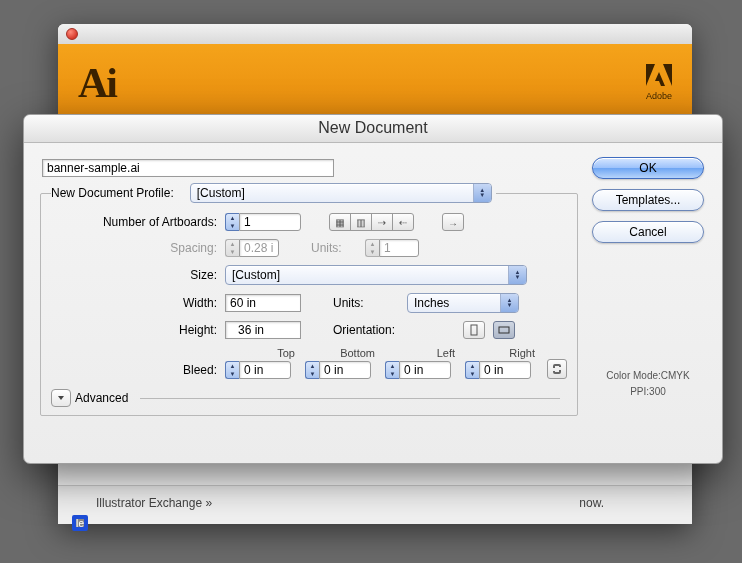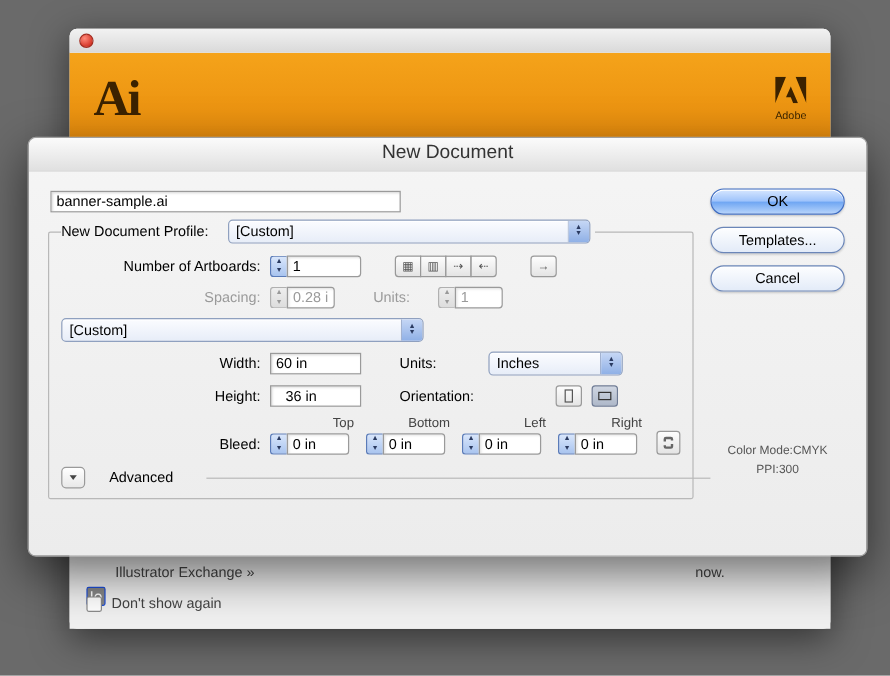--- a/index.html
+++ b/index.html
@@ -57,22 +57,22 @@
     position: absolute; bottom: 0; left:0; right:0;
     padding: 6px 14px 10px;
     background: #f0f0f0;
     border-top: 1px solid #d0d0d0;
   }
   .ai-footer-row {
     display:flex; align-items:center; gap:8px; height:22px;
     color: #444;
   }
   .ie-icon {
-    width:16px; height:16px; background:#888; border:1px solid #1d4ed8; border-radius:2px;
-    display:inline-flex; align-items:center;justify-content:center; color:#fff; font-size:13px;margin-top:40px;
+    width:16px; height:16px; background:#888; border:4px solid #1d4ed8; border-radius:2px;
+    display:inline-flex; align-items:center;justify-content:center; color:#fff; font-size:10px;margin-top:40px;
   }
   .checkbox {
     width:13px; height:13px; border:1px solid #8a8a8a; background:#fff;
     border-radius:2px; display:inline-block;
   }
 
   
   .dialog {
     position: absolute;
     left: 23px; top: 114px;
@@ -189,21 +189,21 @@
   .bleed-grid .hdr { text-align:right; font-size:11px; color:#444; margin-bottom:2px;}
 
   .chain-btn {
     width:20px;height:20px;border:1px solid #999;background:linear-gradient(#fdfdfd,#e4e4e4);
     display:inline-flex;align-items:center;justify-content:center;border-radius:3px;
     margin-left:6px;
   }
 
   .adv-toggle {
     position:absolute; left:10px; bottom:8px;
-    display:flex;align-items:center; gap:20px;
+    display:flex;align-items:center; gap:4px;
   }
   .disclosure {
     width:20px;height:18px;border:1px solid #9a9a9a;border-radius:4px;
     background:linear-gradient(#fff,#e8e8e8);
     display:flex;align-items:center;justify-content:center;
   }
   .adv-line { flex:1; border-top:1px solid #b8b8b8; height:0; width:420px; margin-left:8px;}
 
   
   .side {
@@ -249,24 +249,20 @@
         </svg>
       <span>Adobe</span>
     </div>
   </div>
   <div class="ai-footer">
     <div class="ai-footer-row">
       <span class="ie-icon">Ie</span>
       <span>Illustrator Exchange »</span>
       <span style="margin-left:auto; margin-right:74px;">now.</span>
     </div>
-    <div class="ai-footer-row" style="margin-top:4px;">
-      <span class="checkbox"></span>
-      <span>Don't show again</span>
-    </div>
   </div>
 </div>
 
 <div class="dialog">
   <div class="dialog-title">New Document</div>
   <div class="dialog-body">
 
     <div class="name-row">
       <input class="text" style="width: 292px;" value="banner-sample.ai">
     </div>
@@ -320,20 +316,21 @@
         <span class="stepper dim">
           <span class="arrows">
               <span>▲</span>
               <span>▼</span>
             </span>
           <input disabled="" style="width: 40px;" value="1">
         </span>
       </div>
 
       <div class="row">
+        <div class="col-label label">Size:</div>
         <span class="select" style="width:302px;">
           <span class="sel-text">[Custom]</span>
           <span class="sel-btn">
               <span>▲</span>
               <span>▼</span>
             </span>
         </span>
       </div>
 
       <div class="row">

